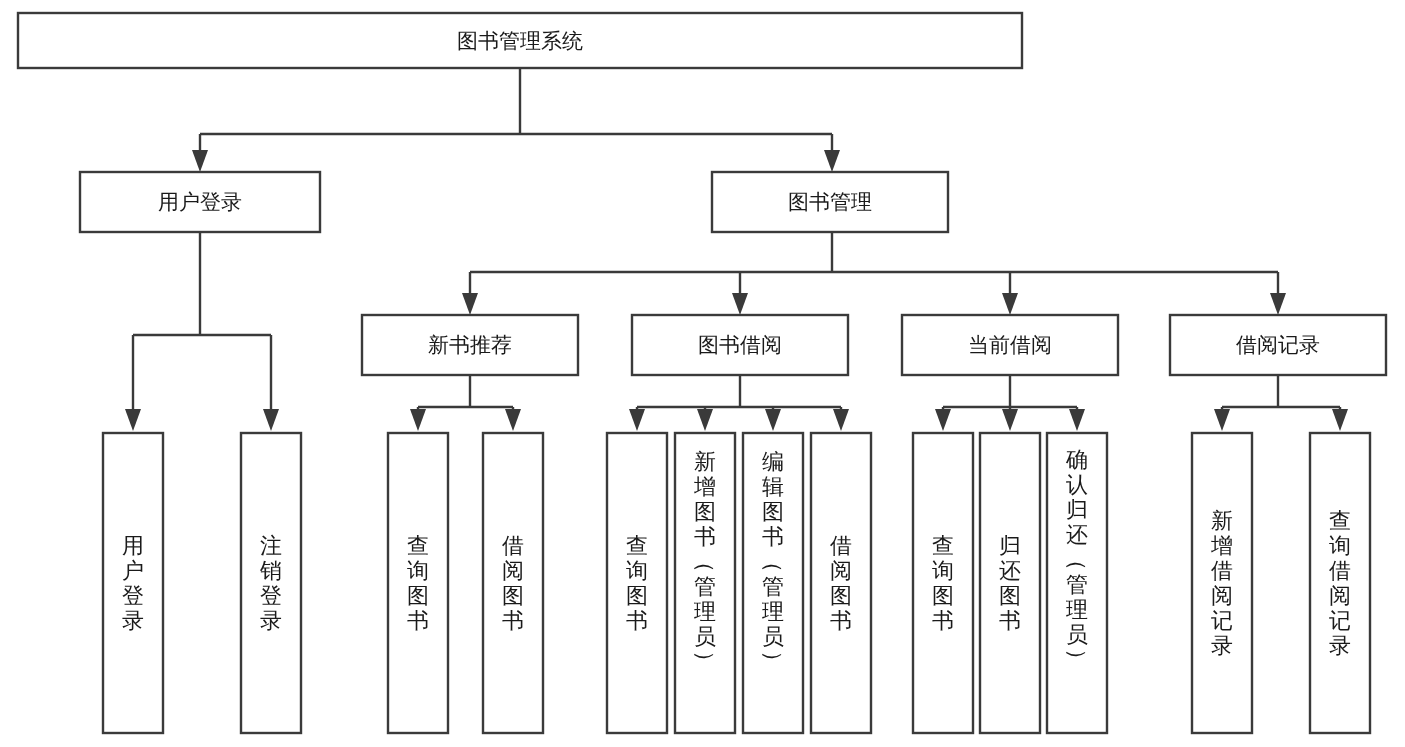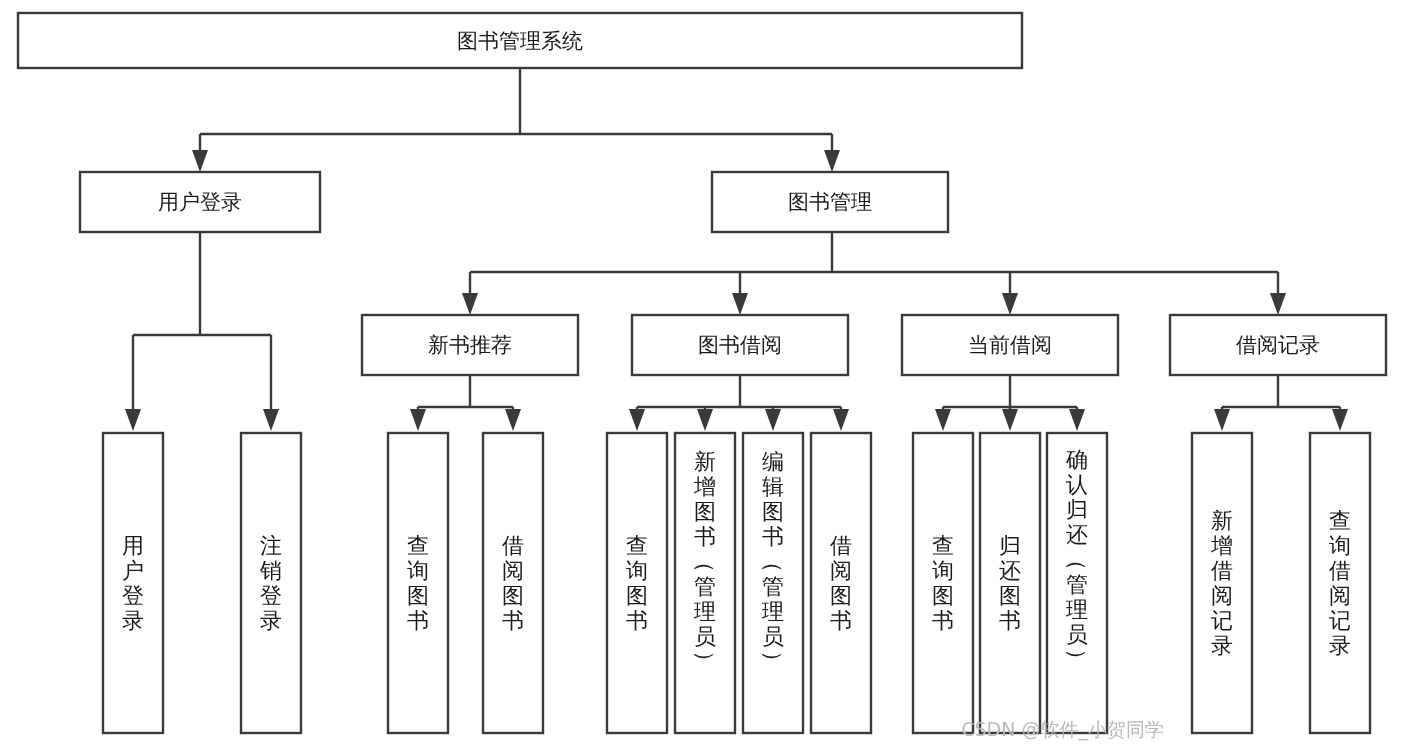--- a/index.html
+++ b/index.html
@@ -311,15 +311,14 @@
     </div>
   <div class="vlabel" style="left:1310px; top:433px; width:60px; height:300px;">
       <span class="ch">查</span>
       <span class="ch">询</span>
       <span class="ch">借</span>
       <span class="ch">阅</span>
       <span class="ch">记</span>
       <span class="ch">录</span>
     </div>
 
-  <div id="watermark">CSDN @软件_小贺同学</div>
 
 </div>
 
 </body></html>

